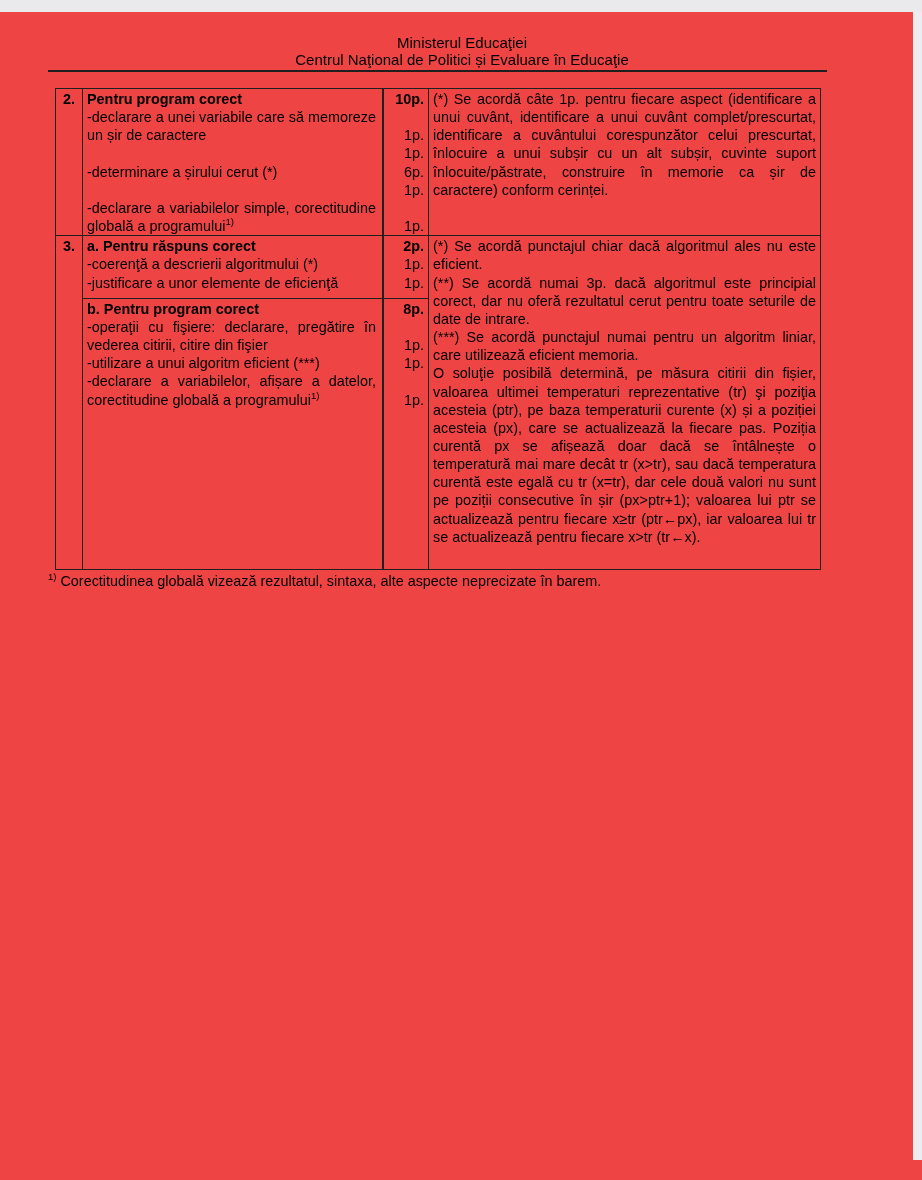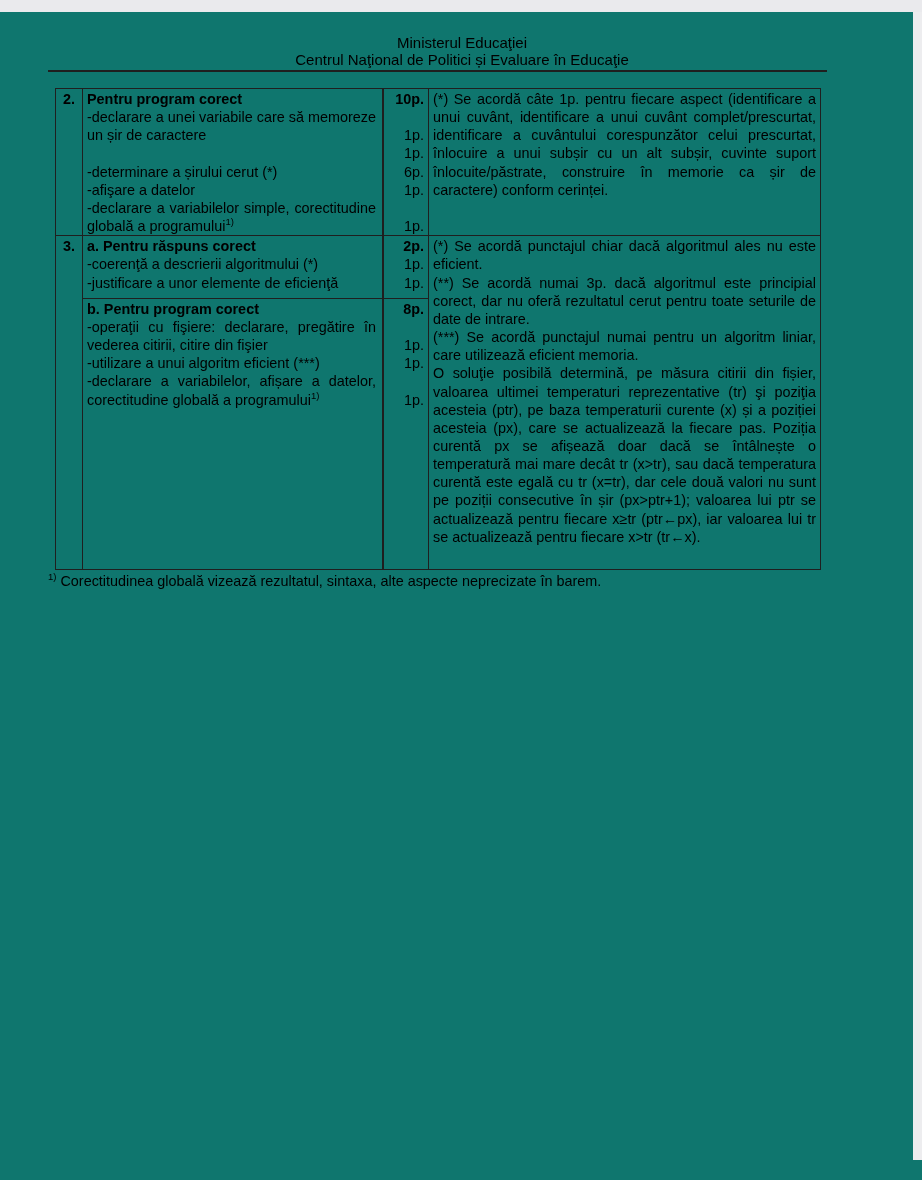--- a/index.html
+++ b/index.html
@@ -4,21 +4,21 @@
 <style>
   html,body{margin:0;padding:0;}
   body{
     font-family:"Liberation Sans","DejaVu Sans",sans-serif;
     background:#ffffff;
     color:#000;
   }
   .page{
     position:relative;
     width:922px;height:1180px;
-    background:#0f766e;
+    background:#ef4444;
     overflow:hidden;
     font-size:14.4px;
     line-height:18.15px;
   }
   .chrome-top{
     position:absolute;left:0;top:0;width:922px;height:12px;
     background:#eaeaed;
   }
   .chrome-right{
     position:absolute;left:913px;top:12px;width:9px;height:1148px;
@@ -126,21 +126,20 @@
               <div class="points-value">1p.</div>
             </div>
             <div class="criteria-item">
               <div class="points-value">1p.</div>
             </div>
             <div class="criteria-item">
               <div class="criteria-text">-determinare a șirului cerut (*)</div>
               <div class="points-value">6p.</div>
             </div>
             <div class="criteria-item">
-              <div class="criteria-text">-afişare a datelor</div>
               <div class="points-value">1p.</div>
             </div>
             <div class="criteria-item">
               <div class="criteria-text">-declarare a variabilelor simple, corectitudine globală a programului<sup>1)</sup></div>
               <div class="points-value">1p.</div>
             </div>
           </div>
           <div class="points-divider"></div>
         </div>
         <div class="notes-cell">

